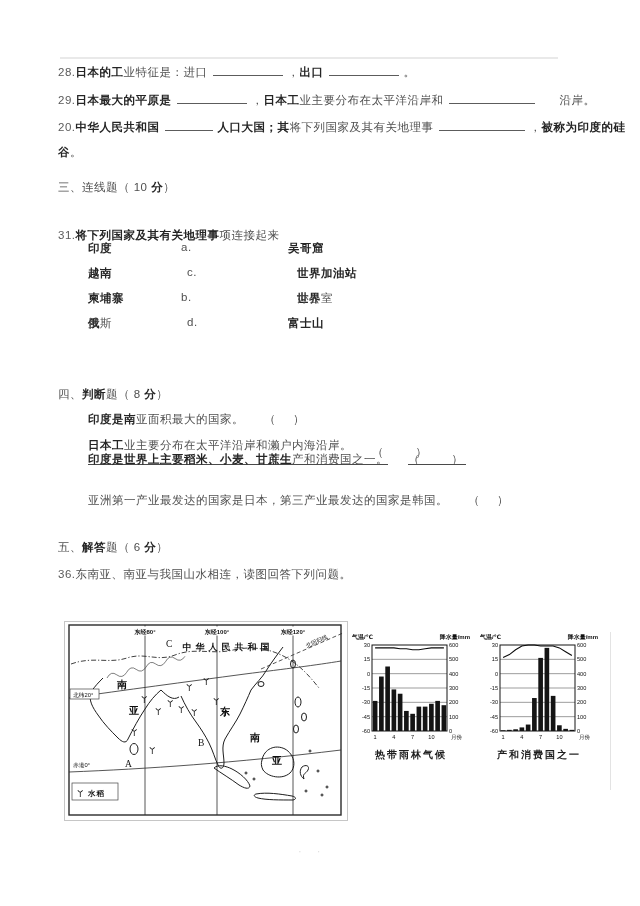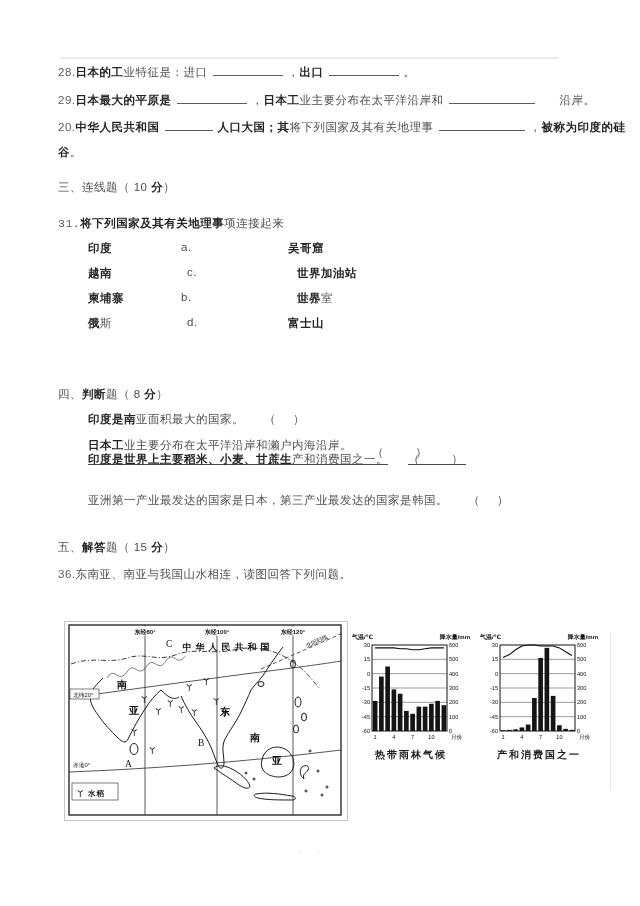--- a/index.html
+++ b/index.html
@@ -19,21 +19,21 @@
   .seg.drop{display:inline-block; transform:translateY(7px);}
   .blank{display:inline-block; height:12px; border-bottom:1px solid #5c5c5c; margin:0 5px; vertical-align:baseline;}
   .blank.sm{width:48px;} .blank.md{width:70px;} .blank.lg{width:86px;}
 
   
   #q28{left:58px; top:63px;}
   #q29{left:58px; top:91px;}
   #q30a{left:58px; top:118px;}
   #q30b{left:58px; top:145px;}
   #sec3{left:58px; top:180px;}
-  #q31{left:58px; top:216px;font-family:Liberation Mono, monospace;}
+  #q31{left:58px; top:228px;}
   #sec4{left:58px; top:387px;}
   #j1{left:88px; top:412px;}
   #j2{left:88px; top:438px;}
   #j3{left:88px; top:452px;text-decoration:underline;}
   #j4{left:88px; top:493px;}
   #sec5{left:58px; top:540px;}
   #q36{left:58px; top:567px;}
 
   
   .match{position:absolute; left:0; top:241px; width:512px;}
@@ -142,21 +142,21 @@
         </span>
     </div>
   </div>
 
   <div class="line" id="sec4"><span class="seg">四、</span><span class="seg bold">判断</span><span class="seg">题（ 8 </span><span class="seg bold">分</span><span class="seg">）</span></div>
   <div class="line" id="j1"><span class="seg bold">印度是南</span><span class="seg">亚面积最大的国家。</span><span class="seg paren">（　）</span></div>
   <div class="line" id="j2"><span class="seg bold">日本工</span><span class="seg">业主要分布在太平洋沿岸和濑户内海沿岸。</span><span class="seg paren drop">（　　）</span></div>
   <div class="line" id="j3"><span class="seg bold">印度是世界上主要稻米、小麦、甘蔗生</span><span class="seg">产和消费国之一。</span><span class="seg paren">（　　）</span></div>
   <div class="line" id="j4"><span class="seg">亚洲第一产业最发达的国家是日本，第三产业最发达的国家是韩国。</span><span class="seg paren">（　）</span></div>
 
-  <div class="line" id="sec5"><span class="seg">五、</span><span class="seg bold">解答</span><span class="seg">题（ 15 </span><span class="seg bold">分</span><span class="seg">）</span></div>
+  <div class="line" id="sec5"><span class="seg">五、</span><span class="seg bold">解答</span><span class="seg">题（ 6 </span><span class="seg bold">分</span><span class="seg">）</span></div>
   <div class="line" id="q36"><span class="seg num">36.</span><span class="seg">东南亚、南亚与我国山水相连，读图回答下列问题。</span></div>
 
   <div class="map-wrap">
     <svg class="mapsvg" viewBox="0 0 280 196">
       <rect class="mframe" x="4" y="3" width="272" height="190"></rect>
 
       <g>
         <line class="mline" x1="80" y1="3" x2="80" y2="193"></line>
         <line class="mline" x1="152" y1="3" x2="152" y2="193"></line>
         <line class="mline" x1="228" y1="3" x2="228" y2="193"></line>

